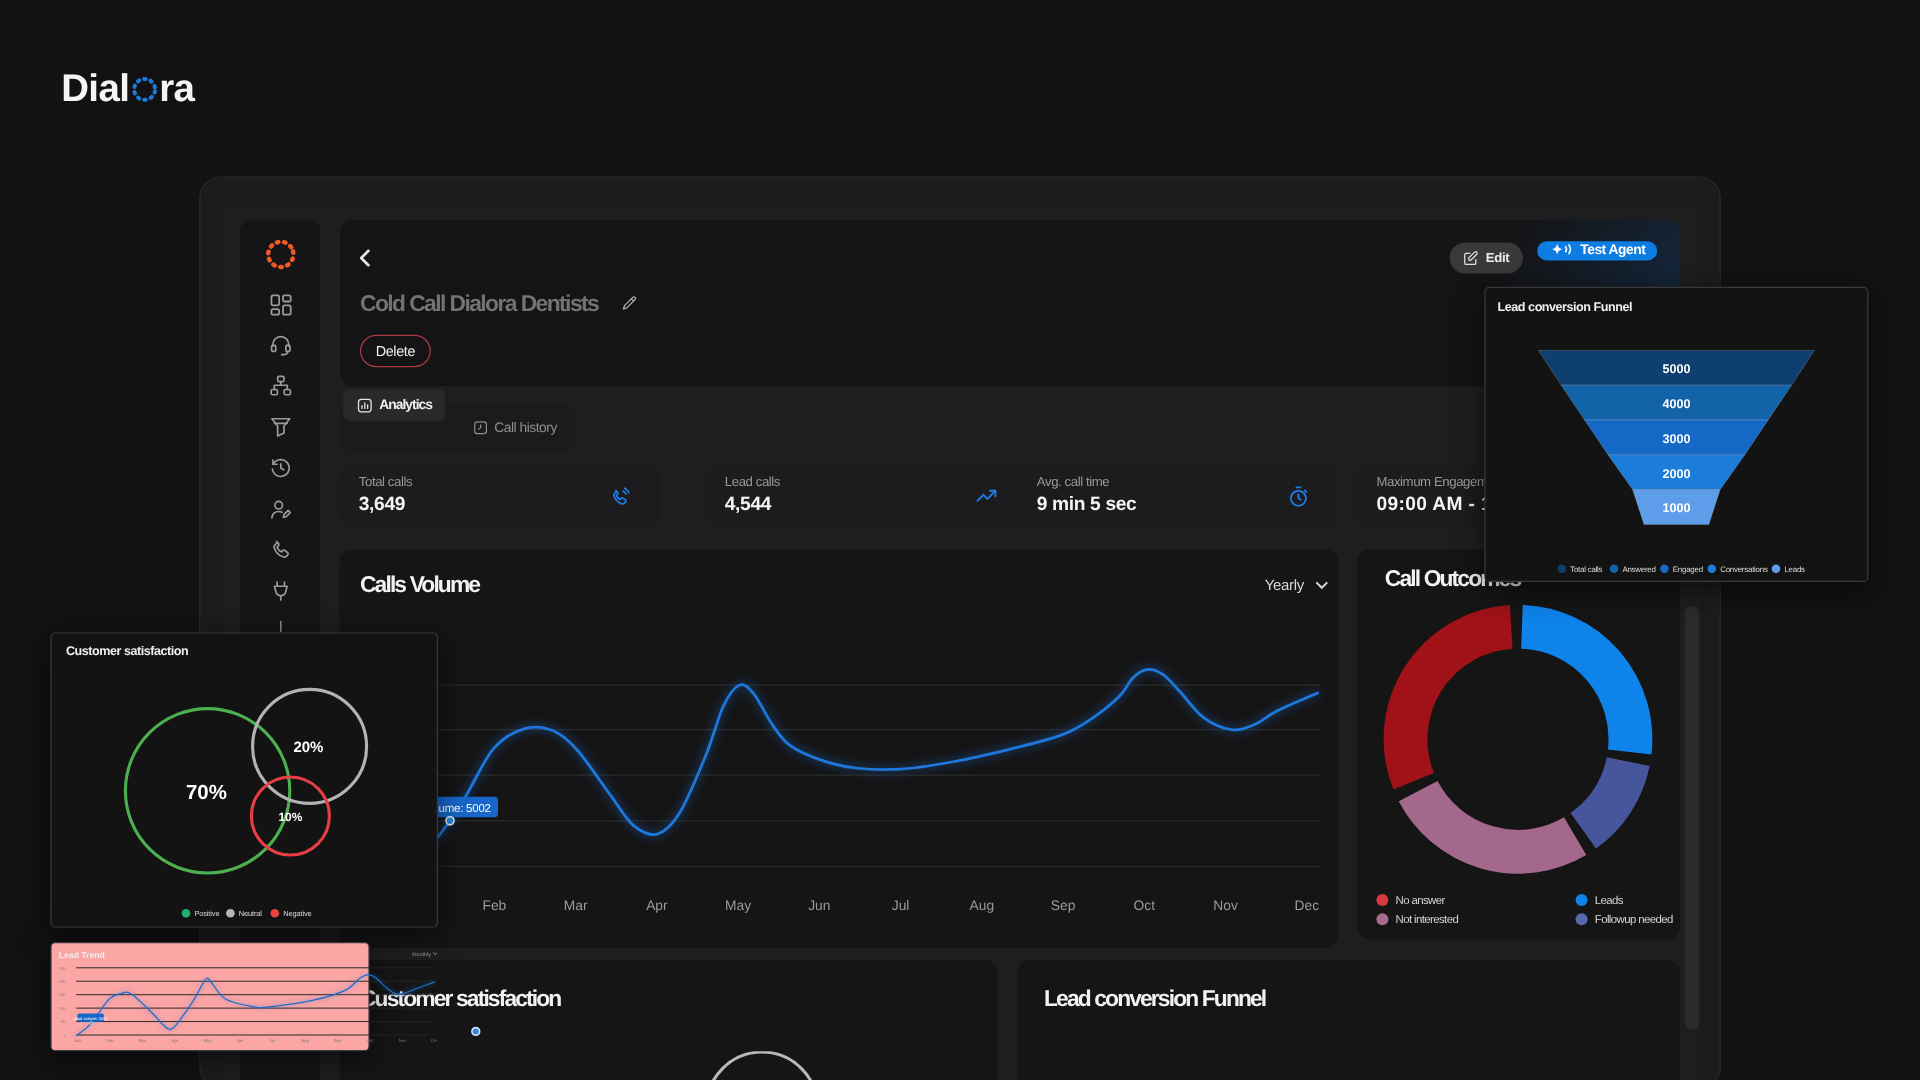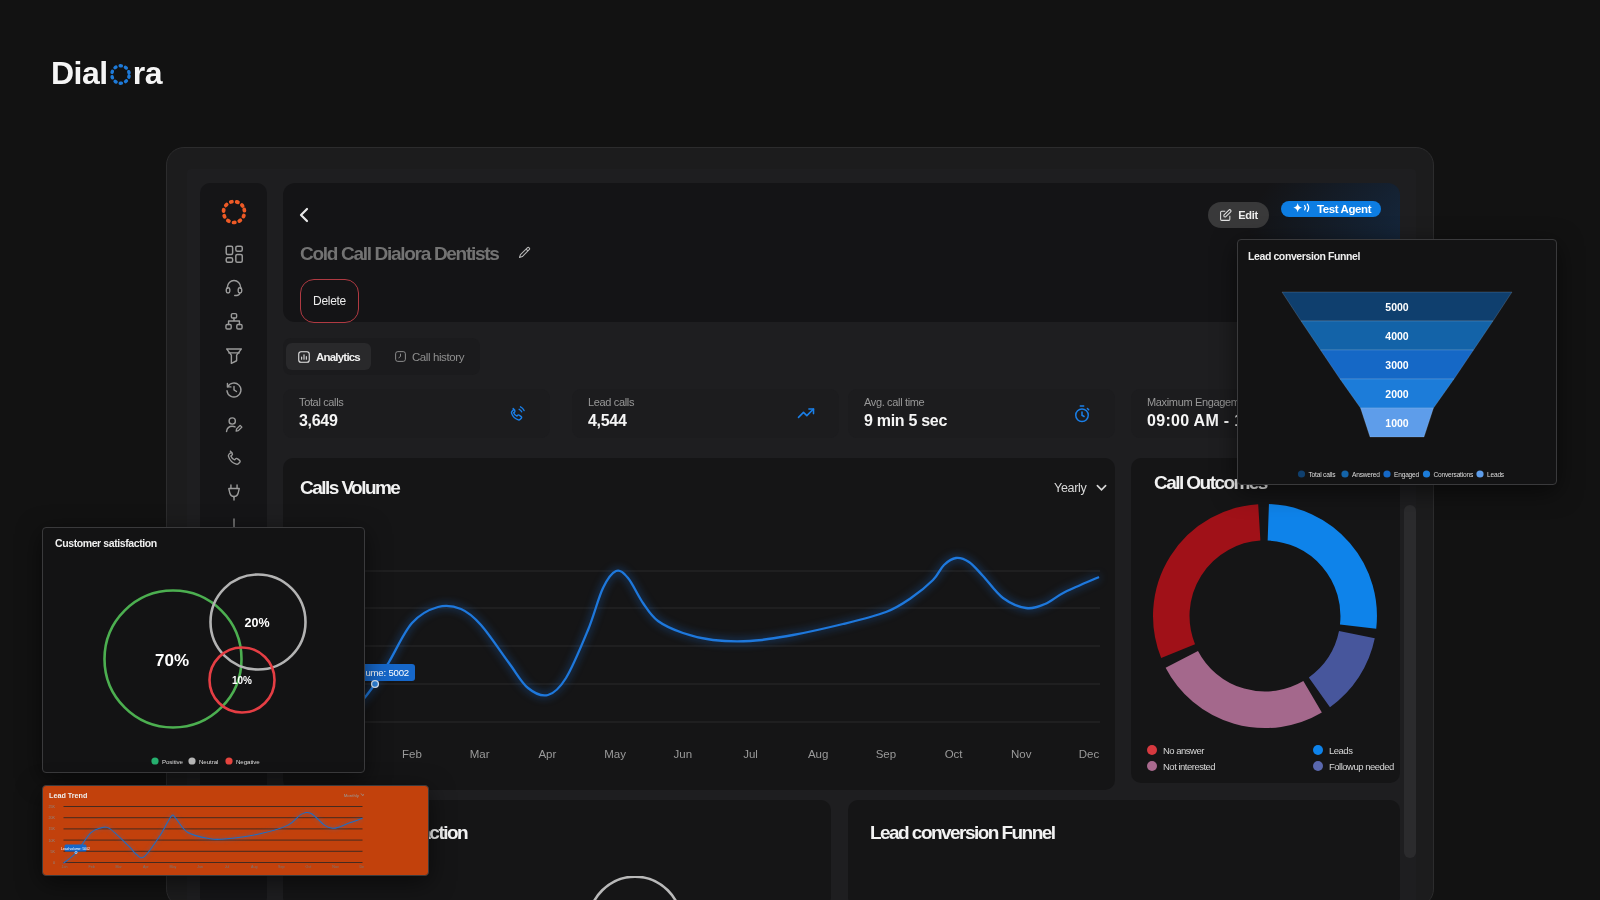--- a/index.html
+++ b/index.html
@@ -25,34 +25,34 @@
   .sidebar .icn { position:absolute; left:50%; transform:translateX(-50%); }
 
   
   .header { position:absolute; left:283px; top:183px; width:1117px; height:139px;
     background:#141416; border-radius:12px;
     background-image:radial-gradient(ellipse 520px 210px at 1340px 50px, rgba(22,95,178,0.55), rgba(22,95,178,0.0) 72%);
   }
   .back { position:absolute; left:297px; top:207px; }
   .title { position:absolute; left:300px; top:243px; color:#737373; font-size:19px; font-weight:700; letter-spacing:-1.3px; }
   .title-pencil { position:absolute; left:517px; top:245px; }
-  .btn-delete { position:absolute; left:300px; top:279px; width:59px; height:44px;
+  .btn-delete { position:absolute; left:300px; top:279px; width:59px; height:27px;
     border:1px solid #b03a42; border-radius:14px; color:#ededed; font-size:12px; letter-spacing:-0.3px;
     display:flex; align-items:center; justify-content:center; }
   .btn-edit { position:absolute; left:1208px; top:202px; width:61px; height:26px;
     background:#39393a; border-radius:13px; color:#ededed; font-size:11px; font-weight:600; letter-spacing:-0.3px;
     display:flex; align-items:center; justify-content:center; gap:6px; }
   .btn-test { position:absolute; left:1281px; top:201px; width:100px; height:16px;
     background:#0d7de2; border-radius:14px; color:#fff; font-size:11.5px; font-weight:700; letter-spacing:-0.4px;
     display:flex; align-items:center; justify-content:center; gap:6px; }
 
   
   .tabs { position:absolute; left:283px; top:338px; width:197px; height:37px;
     background:#1b1b1d; border-radius:8px; }
-  .tab-active { position:absolute; left:286px; top:343px; width:85px; height:27px;
+  .tab-active { position:absolute; left:286px; top:324px; width:85px; height:27px;
     background:#29292b; border-radius:6px; color:#f0f0f0; font-size:11.5px; font-weight:700; letter-spacing:-0.8px;
     display:flex; align-items:center; justify-content:center; gap:5px; }
   .tab-idle { position:absolute; left:383px; top:343px; width:92px; height:27px;
     color:#8f8f8f; font-size:11.5px; letter-spacing:-0.4px;
     display:flex; align-items:center; justify-content:center; gap:5px; }
 
   
   .stat { position:absolute; top:389px; width:267px; height:49px; background:#1c1c1e;
     border-radius:9px; }
   .stat .lbl { position:absolute; left:16px; top:7px; color:#989898; font-size:11px; letter-spacing:-0.35px; }
@@ -157,21 +157,21 @@
 
 <div class="stat" style="left:283px;">
   <div class="lbl">Total calls</div>
     <div class="val">3,649</div>
   <div class="ico"><svg width="20" height="20" viewBox="0 0 24 24">
         <path d="M7 3.3 l1.8 2.4 c0.45 0.55 0.36 1.36 -0.18 1.8 l-1.1 0.9 c0.64 1.75 2.3 3.4 4 4 l0.9 -1.1 c0.45 -0.55 1.26 -0.63 1.8 -0.18 l2.4 1.8 c0.63 0.5 0.72 1.45 0.18 2 l-1.27 1.27 c-0.63 0.63 -1.55 0.9 -2.36 0.63 c-3.8 -1.2 -6.9 -4.3 -8.1 -8.1 c-0.27 -0.8 0 -1.72 0.63 -2.36 l1.27 -1.27 c0.55 -0.55 1.5 -0.45 2 0.18 Z" fill="none" stroke="#1a7fe8" stroke-width="1.7" stroke-linejoin="round" transform="translate(0.4,2.2)"></path>
         <path d="M14.6 6.4 a5.6 5.6 0 0 1 3 3" fill="none" stroke="#1a7fe8" stroke-width="1.7" stroke-linecap="round"></path>
         <path d="M16.2 3.4 a9 9 0 0 1 4.3 4.4" fill="none" stroke="#1a7fe8" stroke-width="1.7" stroke-linecap="round"></path>
       </svg></div>
 </div>
-<div class="stat" style="left:572px;">
+<div class="stat" style="left:588px;">
   <div class="lbl">Lead calls</div>
     <div class="val">4,544</div>
   <div class="ico"><svg width="20" height="20" viewBox="0 0 24 24">
         <path d="M3 16 L9 10 L13 14 L21 6" fill="none" stroke="#1a7fe8" stroke-width="1.9" stroke-linecap="round" stroke-linejoin="round"></path>
         <path d="M15.5 6 H21 V11.5" fill="none" stroke="#1a7fe8" stroke-width="1.9" stroke-linecap="round" stroke-linejoin="round"></path>
       </svg></div>
 </div>
 <div class="stat" style="left:848px;">
   <div class="lbl">Avg. call time</div>
     <div class="val">9 min 5 sec</div>
@@ -283,21 +283,21 @@
       <text x="199" y="156" fill="#fff" font-size="10" font-weight="bold" text-anchor="middle">10%</text>
       <circle cx="112" cy="233" r="3.6" fill="#26b06f"></circle>
       <text x="119" y="235.5" fill="#ddd" font-size="6.2" letter-spacing="-0.1">Positive</text>
       <circle cx="149" cy="233" r="3.6" fill="#b5b5b5"></circle>
       <text x="156" y="235.5" fill="#ddd" font-size="6.2" letter-spacing="-0.1">Neutral</text>
       <circle cx="186" cy="233" r="3.6" fill="#e6453f"></circle>
       <text x="193" y="235.5" fill="#ddd" font-size="6.2" letter-spacing="-0.1">Negative</text>
     </svg>
 </div>
 
-<div class="fcard" style="left:42px; top:785px; width:387px; height:91px; background:#c2410c;">
+<div class="fcard" style="left:42px; top:785px; width:266px; height:91px; background:#fca5a5;">
   <svg id="trendsvg" width="321" height="89" viewBox="0 0 321 89">
       <text x="6" y="12" fill="#eee" font-size="7.2" font-weight="bold">Lead Trend</text>
       <text x="316" y="11" fill="#999" font-size="4.4" text-anchor="end">Monthly</text>
       <path d="M318 7.5 l1.8 2.2 1.8 -2.2" fill="none" stroke="#999" stroke-width="0.8"></path>
       <text x="12" y="22" fill="#8a8a8a" font-size="3.6" text-anchor="end">25K</text>
       <line x1="20.5" x2="319.5" y1="20.5" y2="20.5" stroke="#242425" stroke-width="0.8"></line>
       <text x="12" y="33.2" fill="#8a8a8a" font-size="3.6" text-anchor="end">20K</text>
       <line x1="20.5" x2="319.5" y1="31.7" y2="31.7" stroke="#242425" stroke-width="0.8"></line>
       <text x="12" y="44.4" fill="#8a8a8a" font-size="3.6" text-anchor="end">15K</text>
       <line x1="20.5" x2="319.5" y1="42.9" y2="42.9" stroke="#242425" stroke-width="0.8"></line>

